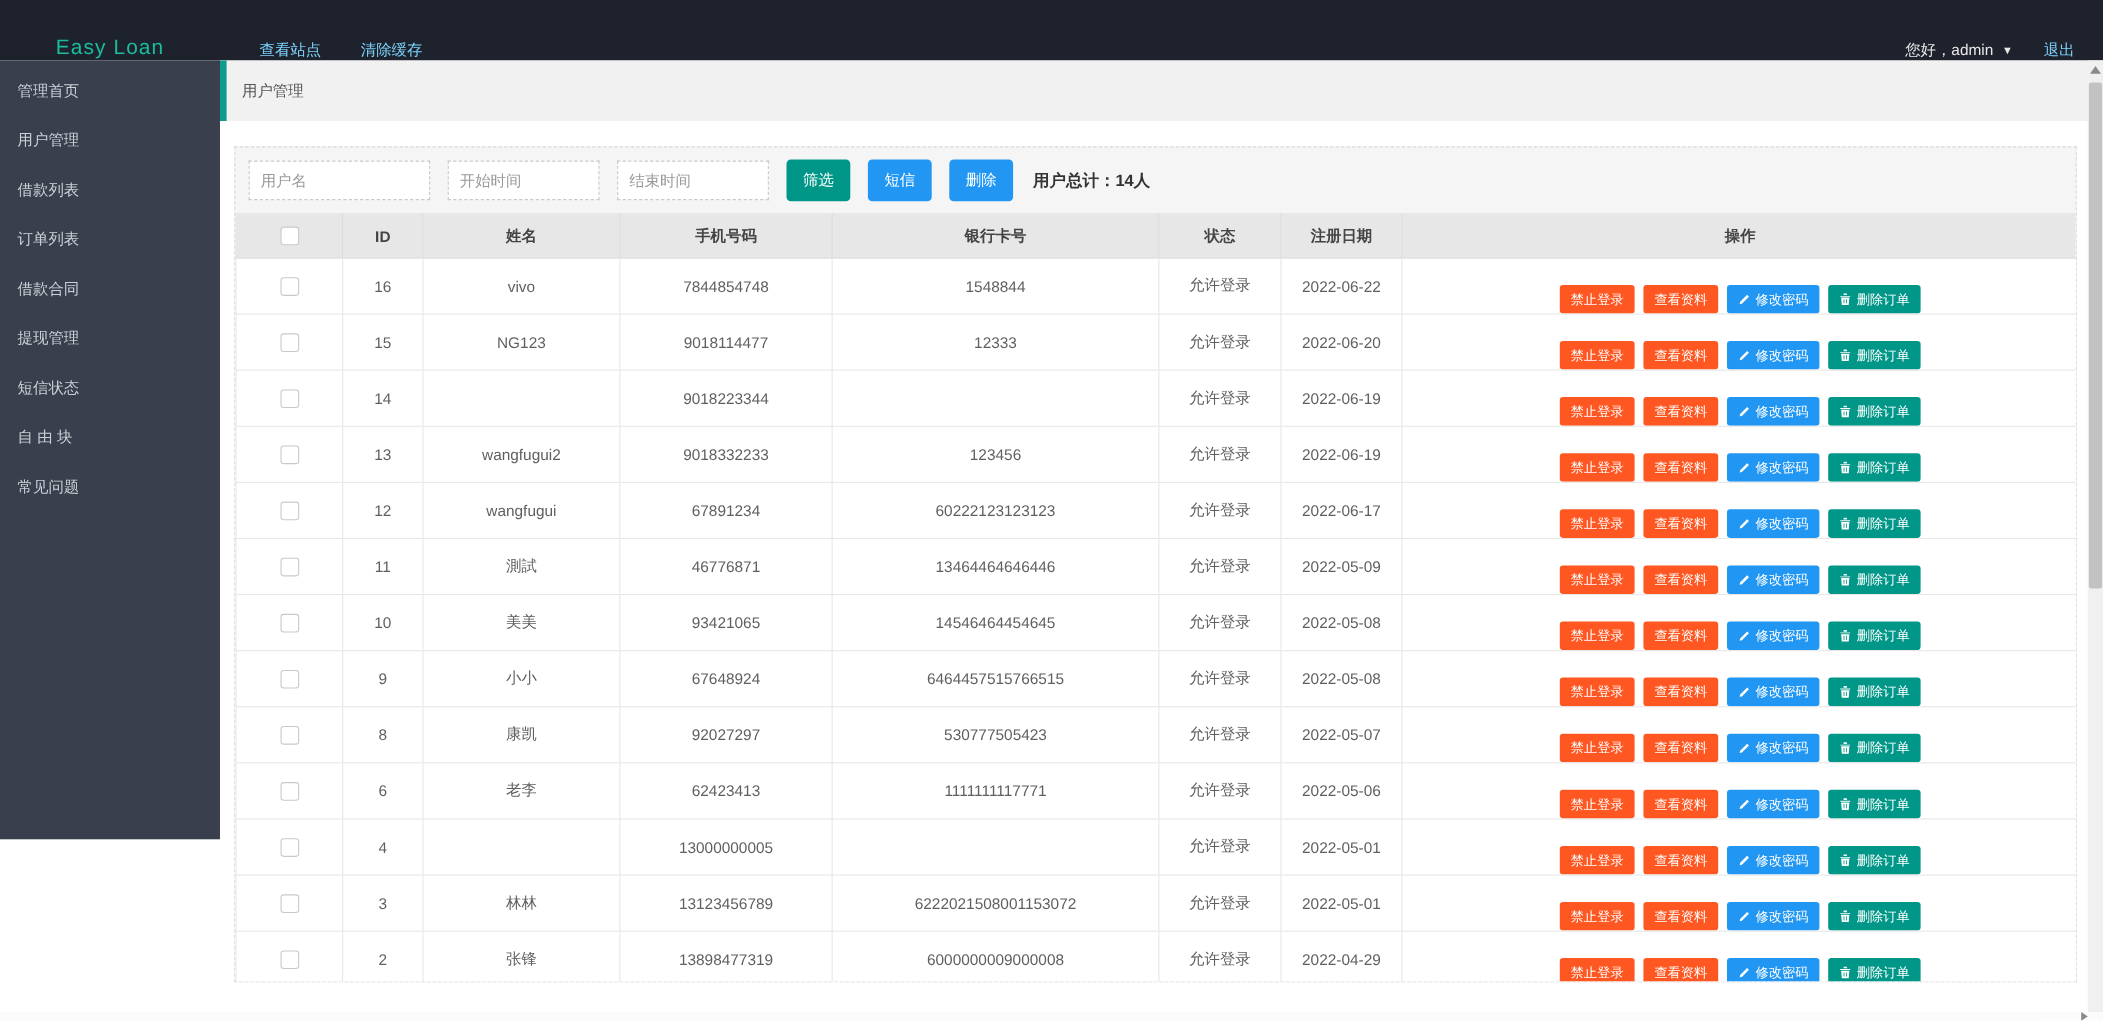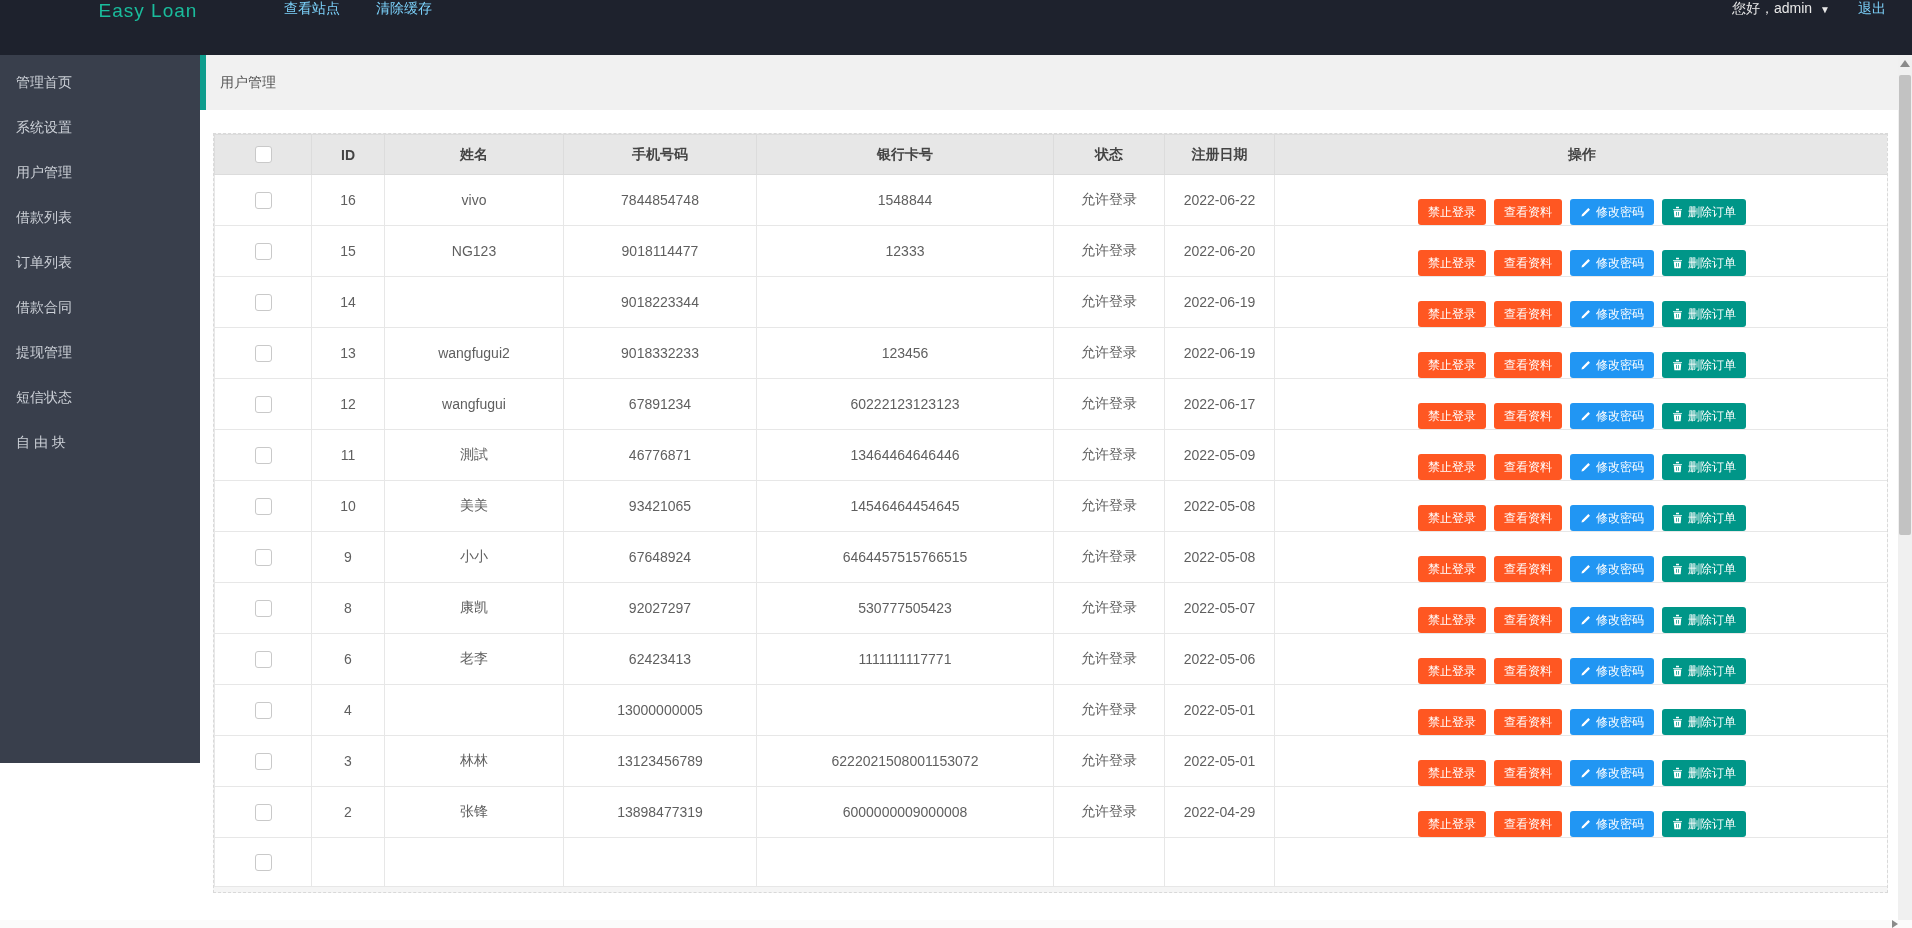--- a/index.html
+++ b/index.html
@@ -1,20 +1,20 @@
 <!DOCTYPE html>
 <html><head>
 <meta charset="utf-8">
 <style>
   * { margin:0; padding:0; box-sizing:border-box; }
   html,body { width:1912px; height:928px; overflow:hidden; }
   body { font-family:"Liberation Sans", sans-serif; background:#fff; position:relative; }
 
   
-  .navbar { position:absolute; left:0; top:0; width:1912px; height:55px; background:#1e222d; display:flex; align-items:flex-start;padding-left:48px; }
+  .navbar { position:absolute; left:0; top:0; width:1912px; height:55px; background:#1e222d; display:flex; align-items:flex-end; }
   .logo { width:200px; text-align:center; color:#1abc9c; font-size:19px; letter-spacing:1px; }
   .nav-links { display:flex; gap:36px; margin-left:36px; }
   .nav-link { color:#7dd3fc; font-size:14px; cursor:pointer; }
   .nav-right { margin-left:auto; display:flex; align-items:center; gap:28px; padding-right:26px; color:#e8e8e8; font-size:14px; }
   .nav-user { display:flex; align-items:center; gap:8px; cursor:pointer; }
   .caret { font-size:10px; color:#e8e8e8; }
 
   
   .sidebar { position:absolute; left:0; top:55px; width:200px; height:708px; background:#393f4c; }
   .side-list { list-style:none; padding-top:5px; }
@@ -69,38 +69,48 @@
       <span>您好，admin</span>
       <span class="caret">▼</span>
     </span>
     <span class="nav-link">退出</span>
   </div>
 </div>
 
 <div class="sidebar">
   <ul class="side-list">
       <li class="side-item">管理首页</li>
-      <li class="side-item">系统设置</li>
       <li class="side-item">用户管理</li>
       <li class="side-item">借款列表</li>
       <li class="side-item">订单列表</li>
       <li class="side-item">借款合同</li>
       <li class="side-item">提现管理</li>
       <li class="side-item">短信状态</li>
       <li class="side-item">自 由 块</li>
+      <li class="side-item">常见问题</li>
     </ul>
 </div>
 
 <div class="crumbbar">
   <div class="crumb-accent"></div>
   <div class="crumb-title">用户管理</div>
 </div>
 
 <div class="content">
   <div class="card">
+    <div class="filterbar">
+
+      <input class="f-input" placeholder="用户名" style="">
+        <input class="f-input small" placeholder="开始时间" style="">
+        <input class="f-input small" placeholder="结束时间" style="">
+        <button class="f-btn" style="background: rgb(0, 150, 136);">筛选</button>
+        <button class="f-btn" style="background: rgb(33, 150, 243);">短信</button>
+        <button class="f-btn" style="background: rgb(33, 150, 243);">删除</button>
+        <span class="total" id="total-label" style="order:99;">用户总计：14人</span>
+    </div>
     <table>
       <colgroup id="cols">
           <col style="width: 97px;">
           <col style="width: 73px;">
           <col style="width: 179px;">
           <col style="width: 193px;">
           <col style="width: 297px;">
           <col style="width: 111px;">
           <col style="width: 110px;">
           <col style="width: 615px;">

